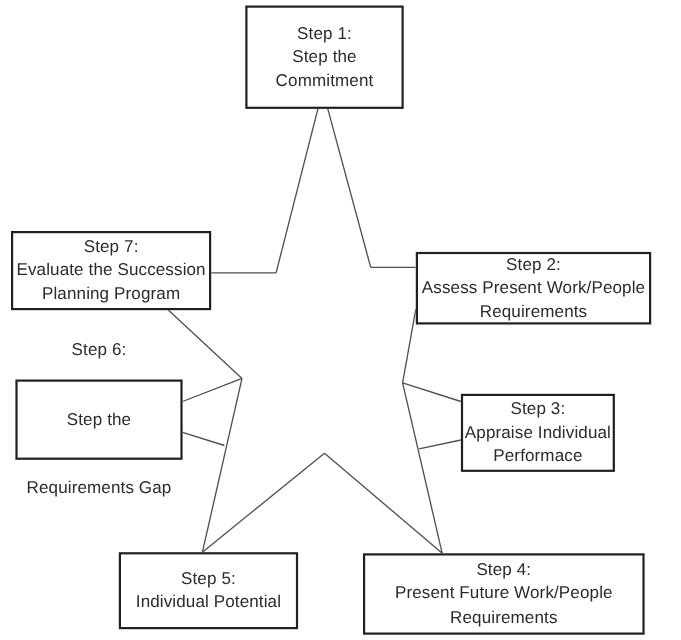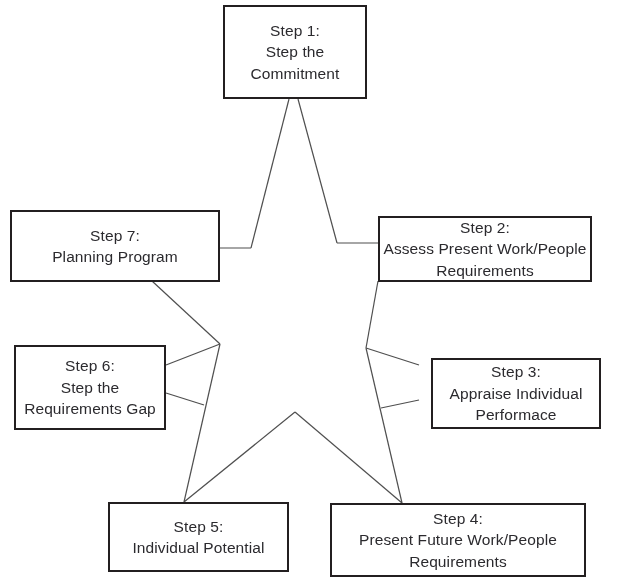--- a/index.html
+++ b/index.html
@@ -35,26 +35,26 @@
     align-items: center;
     justify-content: center;
     text-align: center;
     color: #2b2a2e;
     font-size: 15.5px;
     line-height: 21.5px;
     letter-spacing: 0.1px;
   }
   .box div { white-space: nowrap; }
   .b1 { left: 223px; top: 5px;   width: 144px; height: 94px; }
-  .b2 { left: 378px; top: 216px; width: 214px; height: 66px; }
-  .b3 { left: 419px; top: 358px; width: 170px; height: 71px; margin-left: 12px; }
+  .b2 { left: 378px; top: 229px; width: 214px; height: 66px; }
+  .b3 { left: 419px; top: 358px; width: 140px; height: 71px; }
   .b4 { left: 330px; top: 503px; width: 256px; height: 74px; }
-  .b5 { left: 108px; top: 502px; width: 181px; height: 70px; }
-  .b6 { left: 14px;  top: 345px; width: 152px; height: 85px; }
-  .b7 { left: 10px;  top: 210px; width: 210px; height: 72px; }
+  .b5 { left: 108px; top: 502px; width: 163px; height: 70px; }
+  .b6 { left: 14px;  top: 345px; width: 152px; height: 73px; gap: 41px; }
+  .b7 { left: 10px;  top: 210px; width: 182px; height: 72px; }
 </style>
 </head>
 <body>
 
 <div class="canvas">
 
   <svg class="lines" viewBox="0 0 619 582" aria-hidden="true">
 
     <line x1="289" y1="99" x2="251" y2="248"></line>
     <line x1="298" y1="99" x2="337" y2="243"></line>
@@ -106,16 +106,17 @@
   </div>
 
   <div class="box b6">
     <div>Step 6:</div>
     <div>Step the</div>
     <div>Requirements Gap</div>
   </div>
 
   <div class="box b7">
     <div>Step 7:</div>
+    <div>Evaluate the Succession</div>
     <div>Planning Program</div>
   </div>
 
 </div>
 
 </body></html>

